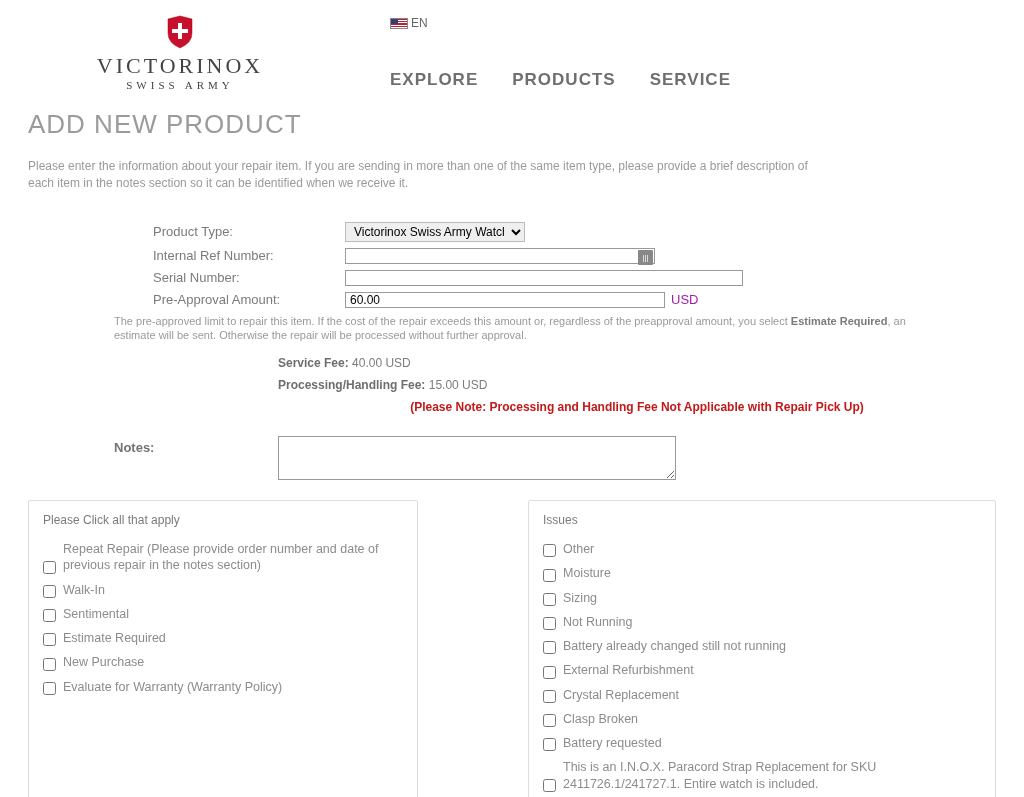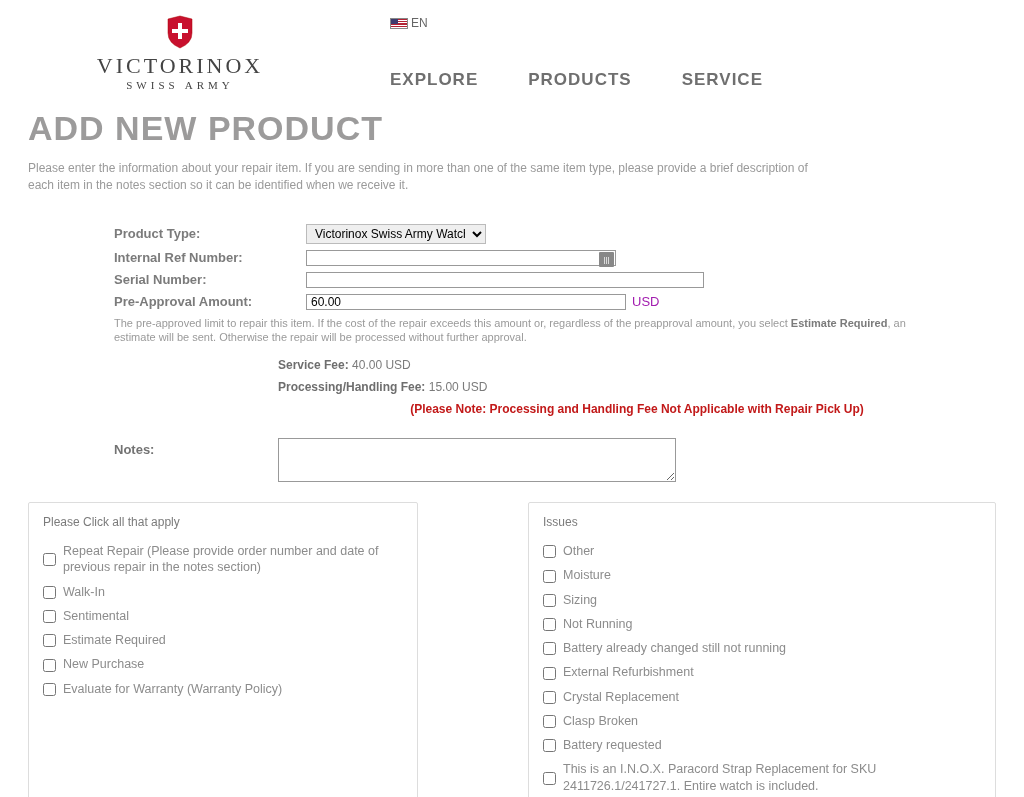--- a/index.html
+++ b/index.html
@@ -54,63 +54,64 @@
     margin-top: 6px;
   }
   .flag {
     display:inline-block; width:18px; height:11px;
     background: linear-gradient(to bottom, #b22234 0 10%, #fff 10% 20%, #b22234 20% 30%, #fff 30% 40%, #b22234 40% 50%, #fff 50% 60%, #b22234 60% 70%, #fff 70% 80%, #b22234 80% 90%, #fff 90% 100%);
     position: relative; border:1px solid #888;
   }
   .flag::before { content:""; position:absolute; top:0; left:0; width:7px; height:5px; background:#3c3b6e; }
   .nav {
     display: flex;
-    gap: 50px;
+    gap: 34px;
   }
   .nav a {
     font-family: Arial, sans-serif;
     font-weight: bold;
     font-size: 17px;
     color: #6f6f6f;
     letter-spacing: 1px;
     text-decoration: none;
     font-stretch: condensed;
   }
   .page {
     padding: 18px 28px 30px 28px;
   }
   h1.page-title {
     font-family: Arial, sans-serif;
-    font-weight: bold;
-    font-size: 34px;
+    font-weight: normal;
+    font-size: 26px;
     color: #9c9b9b;
     letter-spacing: 1px;
-    margin-bottom: 12px;
+    margin-bottom: 18px;
     font-stretch: condensed;
   }
   .intro {
     font-size: 12px;
     color: #9a9a9a;
     max-width: 800px;
     line-height: 1.4;
     margin-bottom: 30px;
   }
   .form-block {
     padding-left: 86px;
   }
   .form-row {
     display: flex;
     align-items: center;
     margin-bottom: 6px;
   }
   .form-row label {
     width: 192px;
-    font-weight: bold;
+    font-weight: normal;
     font-size: 13px;
     color: #7b7b7b;
+    margin-left: 39px;
   }
   .form-row select {
     width: 180px;
     font-size: 12px;
     background: #efefef;
     border: 1px solid #bbb;
     padding: 1px 4px;
   }
   .form-row input[type=text] {
     border: 1px solid #999;
@@ -171,21 +172,21 @@
   .col-left { width: 390px; }
   .col-right { flex: 1; }
   .col h3 {
     font-size: 12px;
     font-weight: normal;
     color: #7b7b7b;
     margin-bottom: 14px;
   }
   .chk {
     display: flex;
-    align-items: center;
+    align-items: flex-end;
     gap: 7px;
     font-size: 12.5px;
     color: #8c8c8c;
     margin-bottom: 8px;
     line-height: 1.3;
   }
   .chk input[type=checkbox] { margin-top: 1px; }
 </style>
 </head>
 <body>

